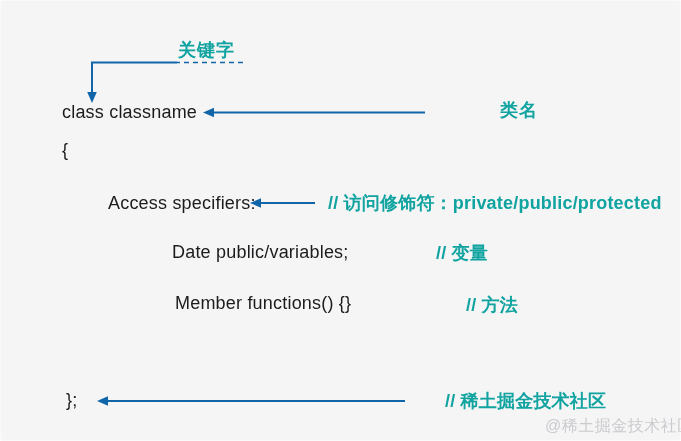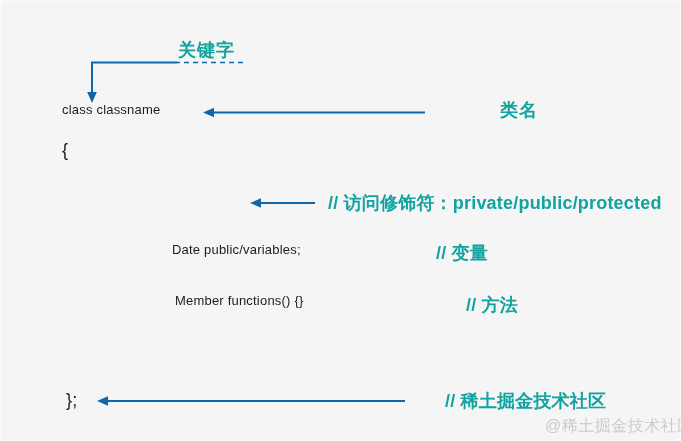--- a/index.html
+++ b/index.html
@@ -15,21 +15,21 @@
     width:681px;height:441px;
     background:var(--bg);
     border-radius:4px;
     box-shadow:inset 0 0 0 1px #fafafb;
     overflow:hidden;
     font-family:"Liberation Sans","DejaVu Sans",sans-serif;
   }
   .abs{position:absolute;white-space:nowrap;line-height:1;}
   .code-text{
     color:var(--code);
-    font-size:13px;
+    font-size:18px;
     letter-spacing:.2px;
   }
   .teal-label{
     color:var(--teal);
     font-weight:bold;
     font-size:18px;
     letter-spacing:1px;
   }
   .teal-comment{
     color:var(--teal);
@@ -78,20 +78,21 @@
   </svg>
 
   <span class="abs teal-label" style="left:178px;top:41px;">关键字</span>
 
   <span class="abs teal-label" style="left:500px;top:101px;text-align:center;">类名</span>
 
   <span class="abs code-text" style="left:62px;top:103px;">class classname</span>
 
   <span class="abs code-text" style="left:62px;top:141px;font-size:18px;">{</span>
 
+  <span class="abs code-text" style="left:108px;top:194px;">Access specifiers:</span>
 
   <span class="abs teal-comment" style="left:328px;top:194px;">// 访问修饰符：private/public/protected</span>
 
   <span class="abs code-text" style="left:172px;top:243px;">Date public/variables;</span>
 
   <span class="abs teal-comment" style="left:436px;top:244px;">// 变量</span>
 
   <span class="abs code-text" style="left:175px;top:294px;">Member functions() {}</span>
 
   <span class="abs teal-comment" style="left:466px;top:296px;">// 方法</span>

